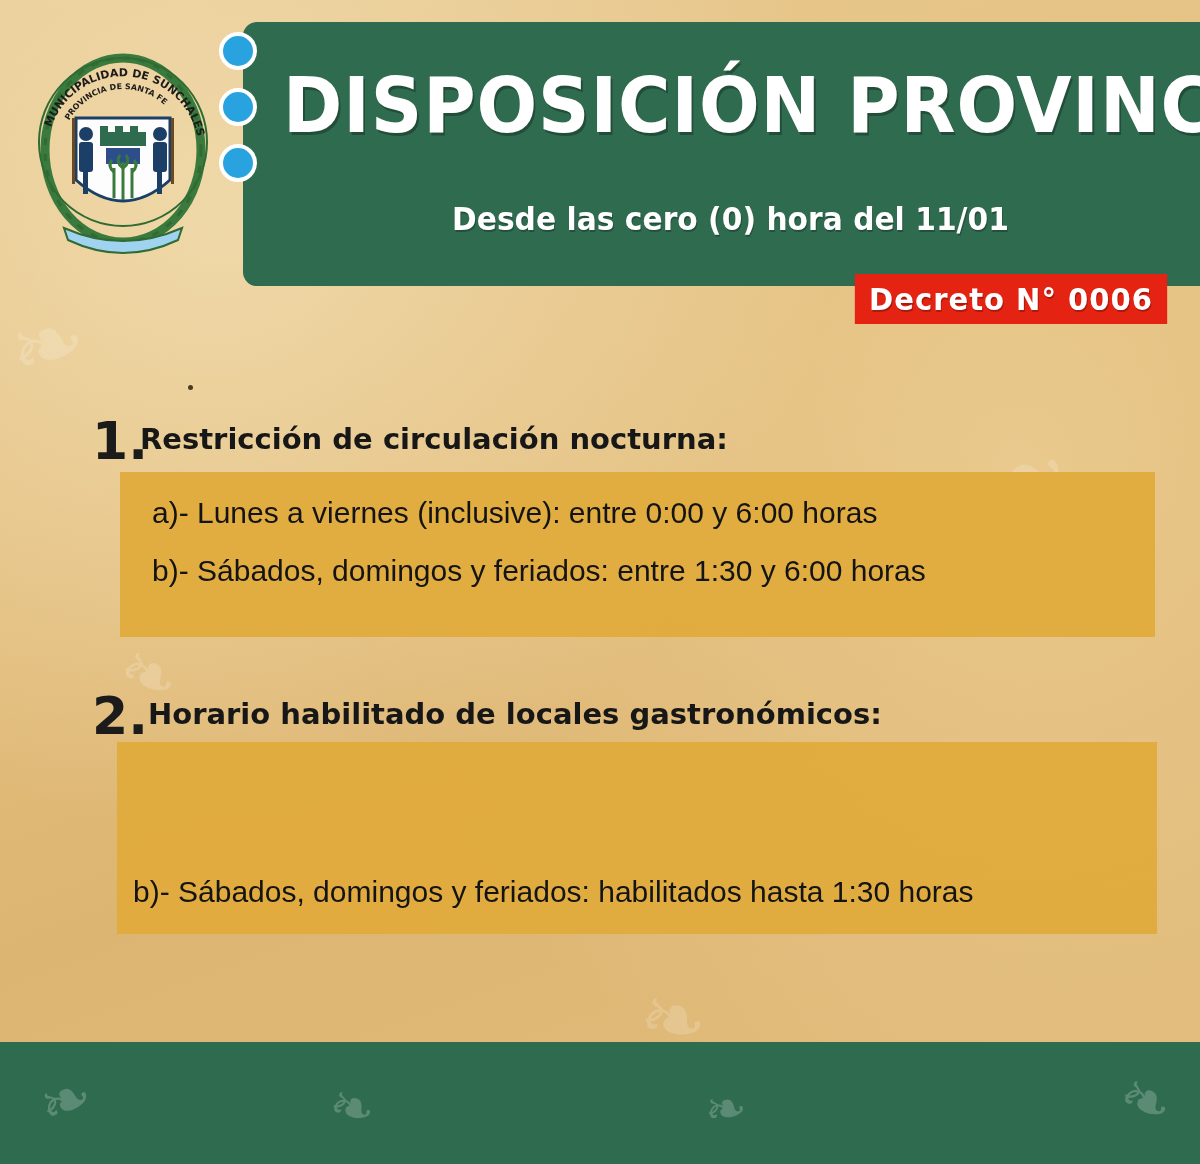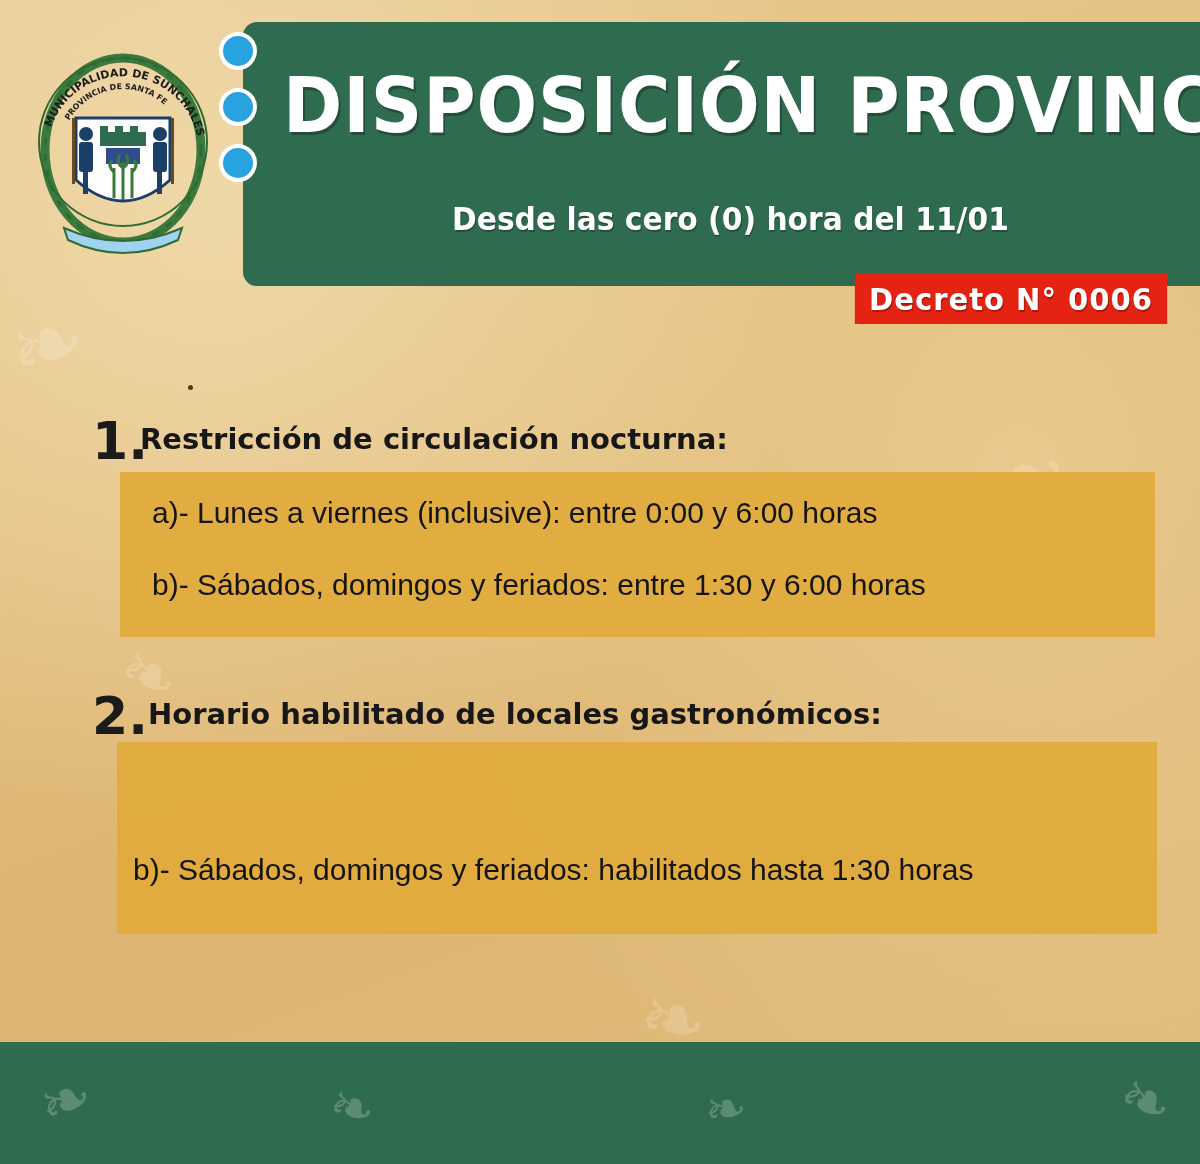--- a/index.html
+++ b/index.html
@@ -169,28 +169,28 @@
     font-size: 30px;
     line-height: 1;
     white-space: nowrap;
   }
 
   
   .s1-num   { left: 92px;  top: 415px; }
   .s1-title { left: 140px; top: 425px; }
   .s1-panel { left: 120px; top: 472px; width: 1035px; height: 165px; }
   .s1-a     { left: 152px; top: 498px; }
-  .s1-b     { left: 152px; top: 570px; text-align: right; }
+  .s1-b     { left: 152px; top: 556px; text-align: right; }
 
   
   .s2-num   { left: 92px;  top: 690px; }
   .s2-title { left: 148px; top: 700px; }
   .s2-panel { left: 117px; top: 742px; width: 1040px; height: 192px; }
   .s2-a     { left: 133px; top: 778px; }
-  .s2-b     { left: 133px; top: 855px; }
+  .s2-b     { left: 133px; top: 877px; }
 
   
   .footer {
     position: absolute;
     left: 0;
     bottom: 0;
     width: 1200px;
     height: 122px;
     background: #2f6b4f;
   }

